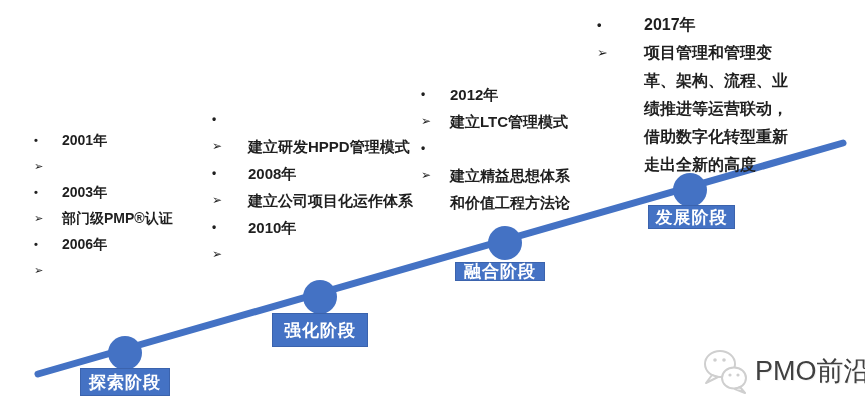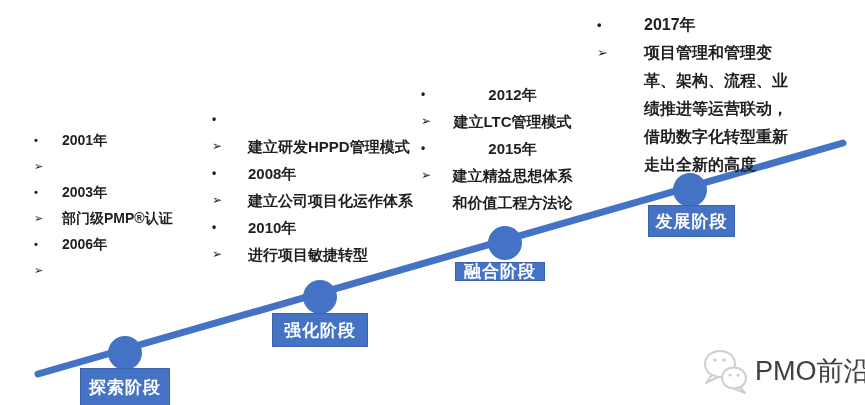--- a/index.html
+++ b/index.html
@@ -30,45 +30,45 @@
   .b1 { left: 34px;  top: 127px; width: 158px; font-size: 14px; line-height: 26px; }
   .b1 .bullet { width: 28px; }
   .b1 .txt { max-width: 128px; }
 
   .b2 { left: 212px; top: 106px; width: 210px; font-size: 15px; line-height: 27px; }
   .b2 .bullet { width: 36px; }
   .b2 .txt { max-width: 174px; }
 
   .b3 { left: 421px; top: 81px;  width: 154px; font-size: 15px; line-height: 27px; }
   .b3 .bullet { width: 29px; }
-  .b3 .txt { max-width: 125px; text-align: center; }
+  .b3 .txt { max-width: 125px; }
 
   .b4 { left: 597px; top: 11px;  width: 195px; font-size: 16px; line-height: 28px; }
   .b4 .bullet { width: 31px; }
   .b4 .txt { max-width: 164px; margin-left: 16px; }
 
   
   .stage {
     position: absolute;
     background: #4472C4;
     border: 1px solid #3b63ad;
     box-sizing: border-box;
     color: #ffffff;
     font-size: 17px;
     font-weight: 700;
     letter-spacing: 1px;
     display: flex;
     align-items: center;
     justify-content: center;
     text-align: center;
   }
-  .s1 { left: 80px;  top: 368px; width: 90px; height: 38px; }
+  .s1 { left: 80px;  top: 368px; width: 90px; height: 28px; }
   .s2 { left: 272px; top: 313px; width: 96px; height: 34px; }
   .s3 { left: 455px; top: 262px; width: 90px; height: 19px; }
-  .s4 { left: 648px; top: 205px; width: 87px; height: 32px; }
+  .s4 { left: 648px; top: 205px; width: 87px; height: 24px; }
 
   
   .logo {
     position: absolute;
     left: 701px;
     top: 348px;
     height: 46px;
     display: flex;
     align-items: center;
     color: #404040;
@@ -133,36 +133,34 @@
     <div class="item">
       <span class="bullet">➢</span>
       <span class="txt">建立公司项目化运作体系</span>
     </div>
     <div class="item">
       <span class="bullet">•</span>
       <span class="txt">2010年</span>
     </div>
     <div class="item">
       <span class="bullet">➢</span>
-      <span class="txt">进行项目敏捷转型</span>
     </div>
   </div>
 
   <div class="block b3">
     <div class="item">
       <span class="bullet">•</span>
       <span class="txt">2012年</span>
     </div>
     <div class="item">
       <span class="bullet">➢</span>
       <span class="txt">建立LTC管理模式</span>
     </div>
     <div class="item">
       <span class="bullet">•</span>
-      <span class="txt">2015年</span>
     </div>
     <div class="item">
       <span class="bullet">➢</span>
       <span class="txt">建立精益思想体系和价值工程方法论</span>
     </div>
   </div>
 
   <div class="block b4">
     <div class="item">
       <span class="bullet">•</span>

